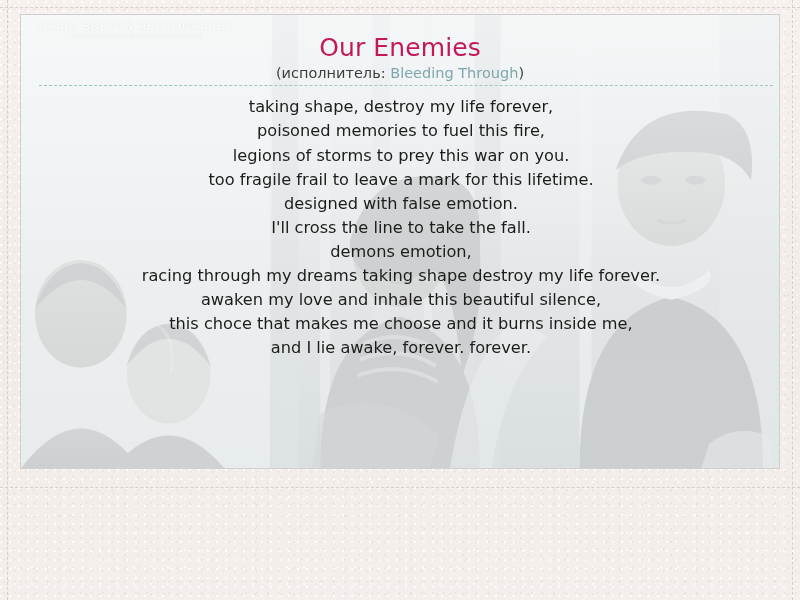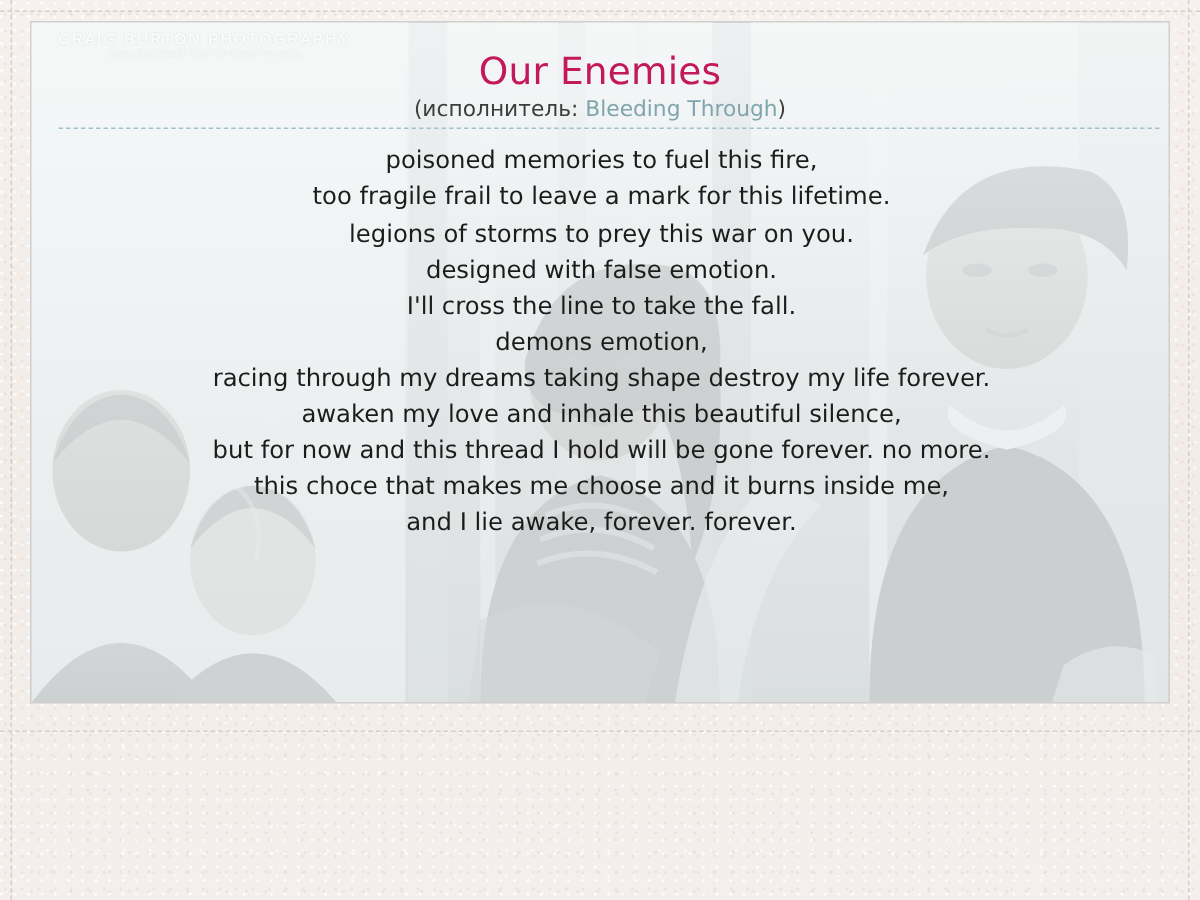--- a/index.html
+++ b/index.html
@@ -246,28 +246,28 @@
 
     <div id="content">
 
       <h1 id="song-title">Our Enemies</h1>
 
       <p id="artist-line"><span>(исполнитель: </span><a id="artist-link" href="#">Bleeding Through</a><span>)</span></p>
 
       <div id="title-rule"></div>
 
       <div id="lyrics">
+          <span class="line">taking shape, destroy my life forever,</span>
           <span class="line">poisoned memories to fuel this fire,</span>
+          <span class="line">legions of storms to prey this war on you.</span>
           <span class="line">too fragile frail to leave a mark for this lifetime.</span>
-          <span class="line">legions of storms to prey this war on you.</span>
           <span class="line">designed with false emotion.</span>
           <span class="line">I'll cross the line to take the fall.</span>
           <span class="line">demons emotion,</span>
           <span class="line">racing through my dreams taking shape destroy my life forever.</span>
           <span class="line">awaken my love and inhale this beautiful silence,</span>
-          <span class="line">but for now and this thread I hold will be gone forever. no more.</span>
           <span class="line">this choce that makes me choose and it burns inside me,</span>
           <span class="line">and I lie awake, forever. forever.</span>
         </div>
 
     </div>
   </div>
 </div>
 
 </body></html>

